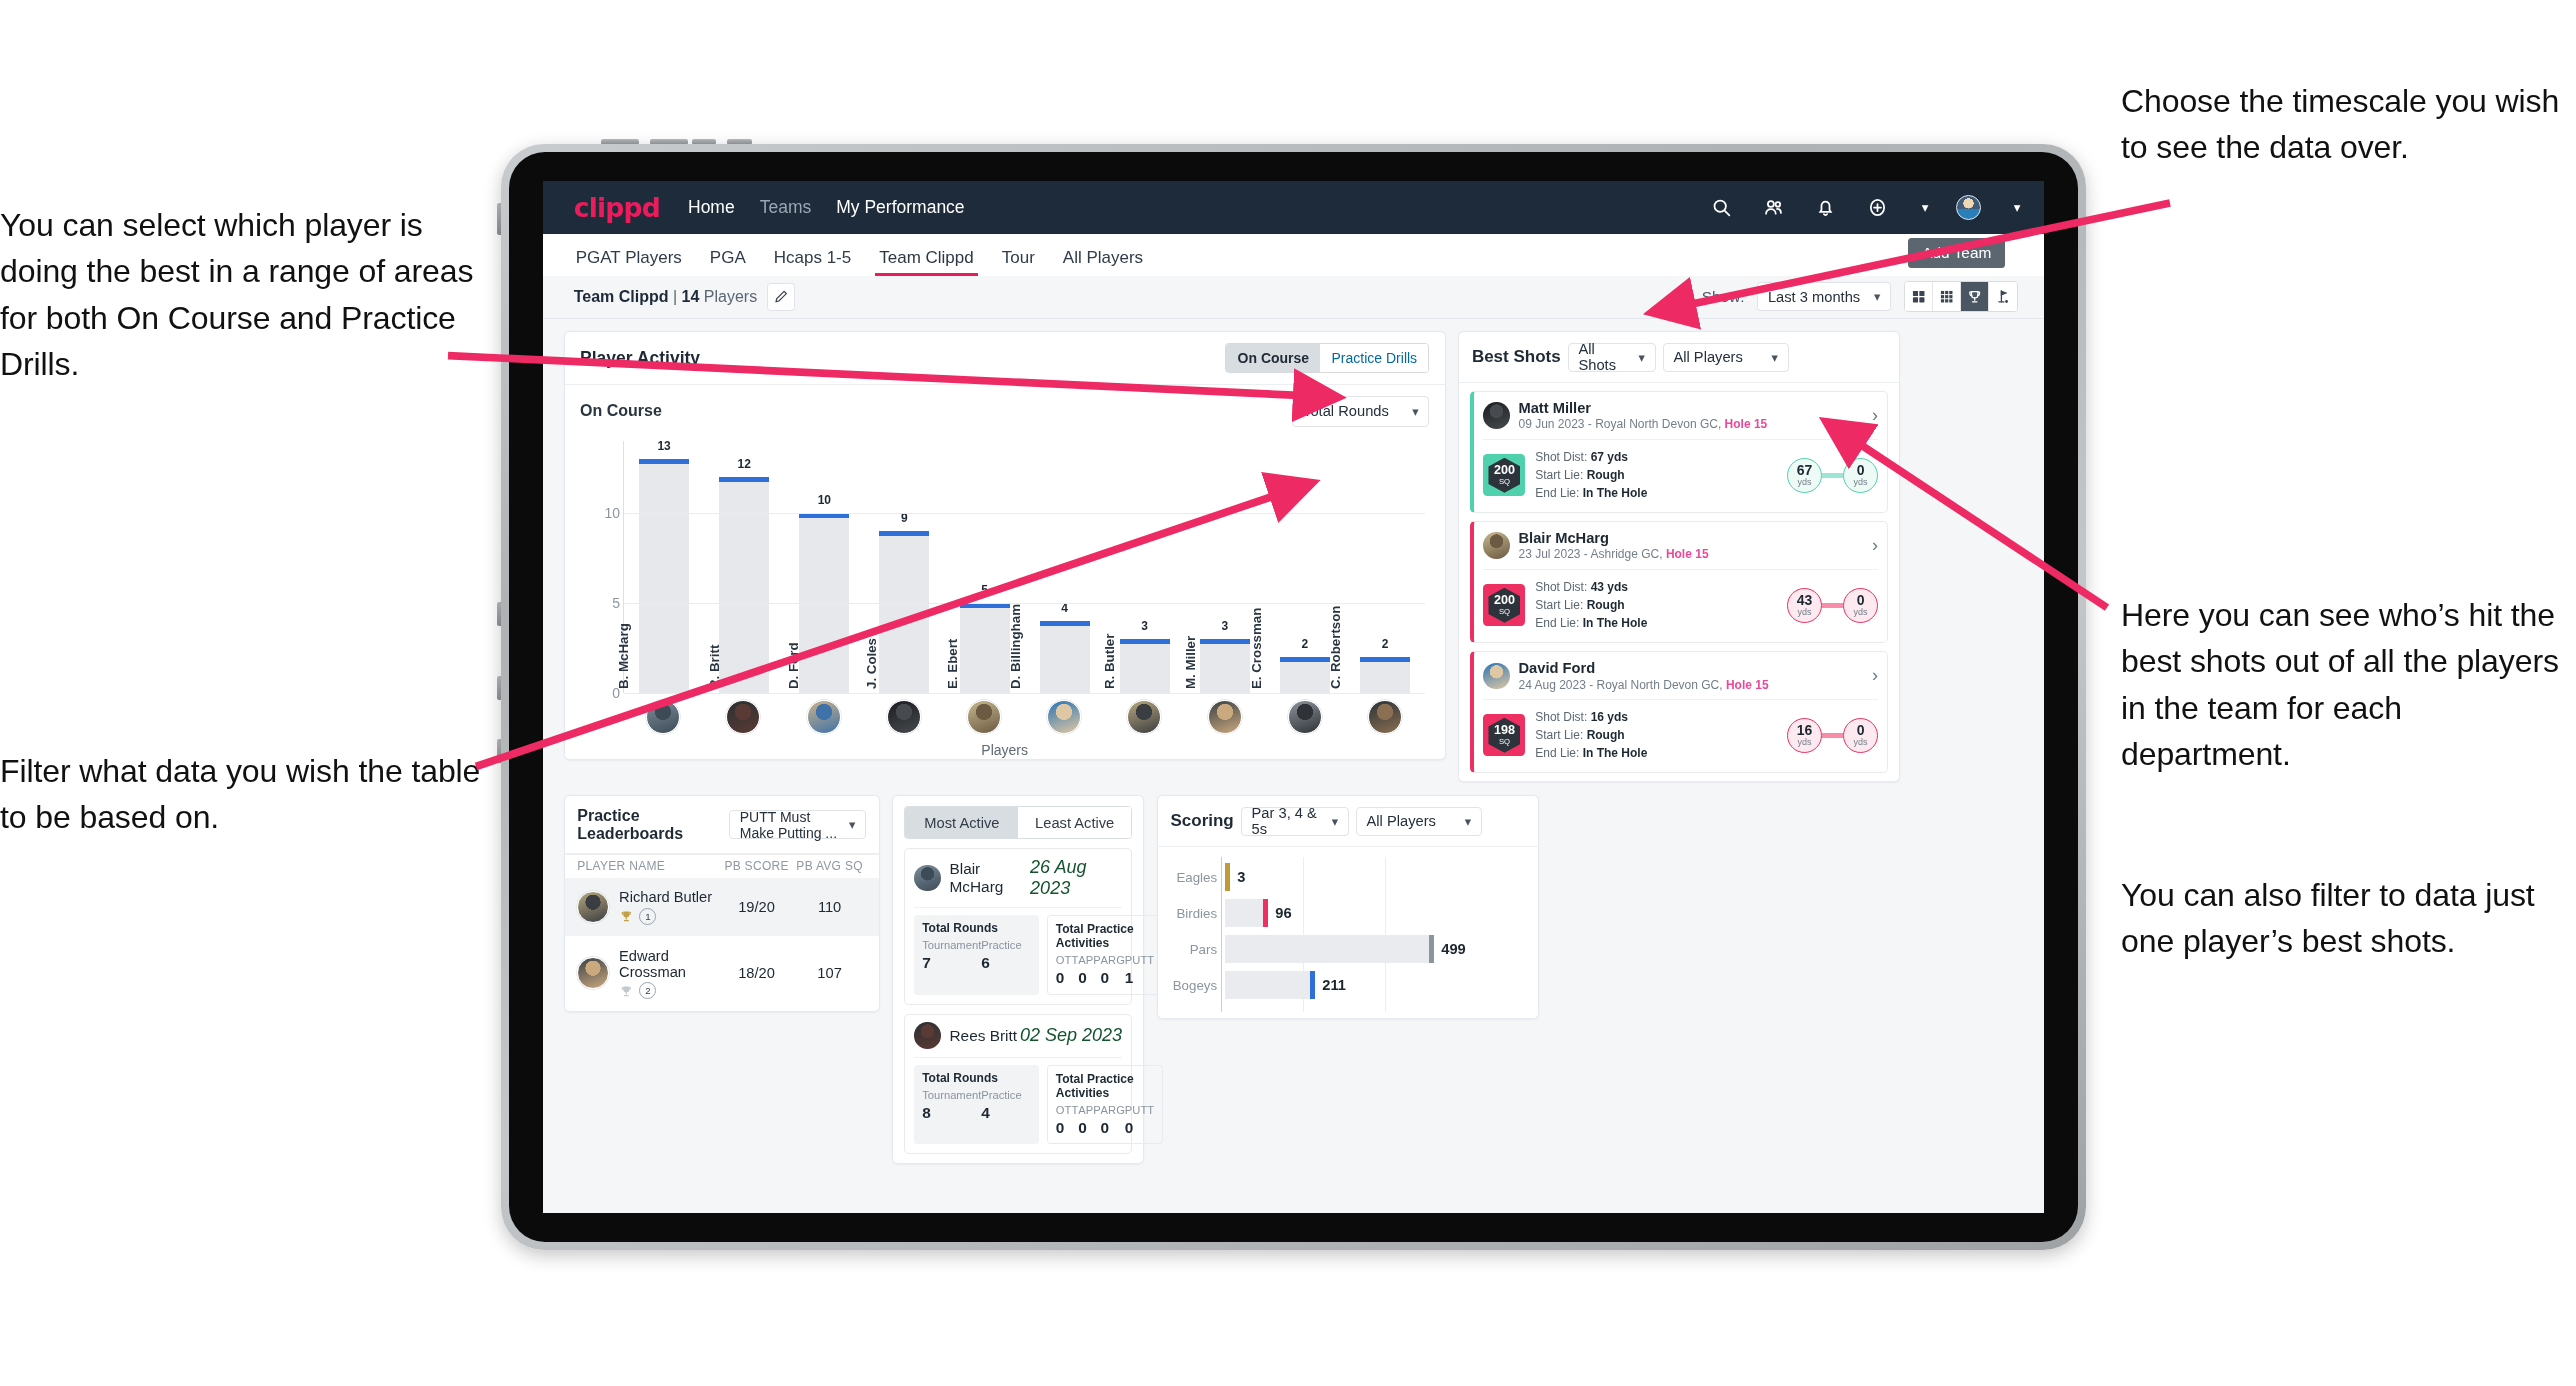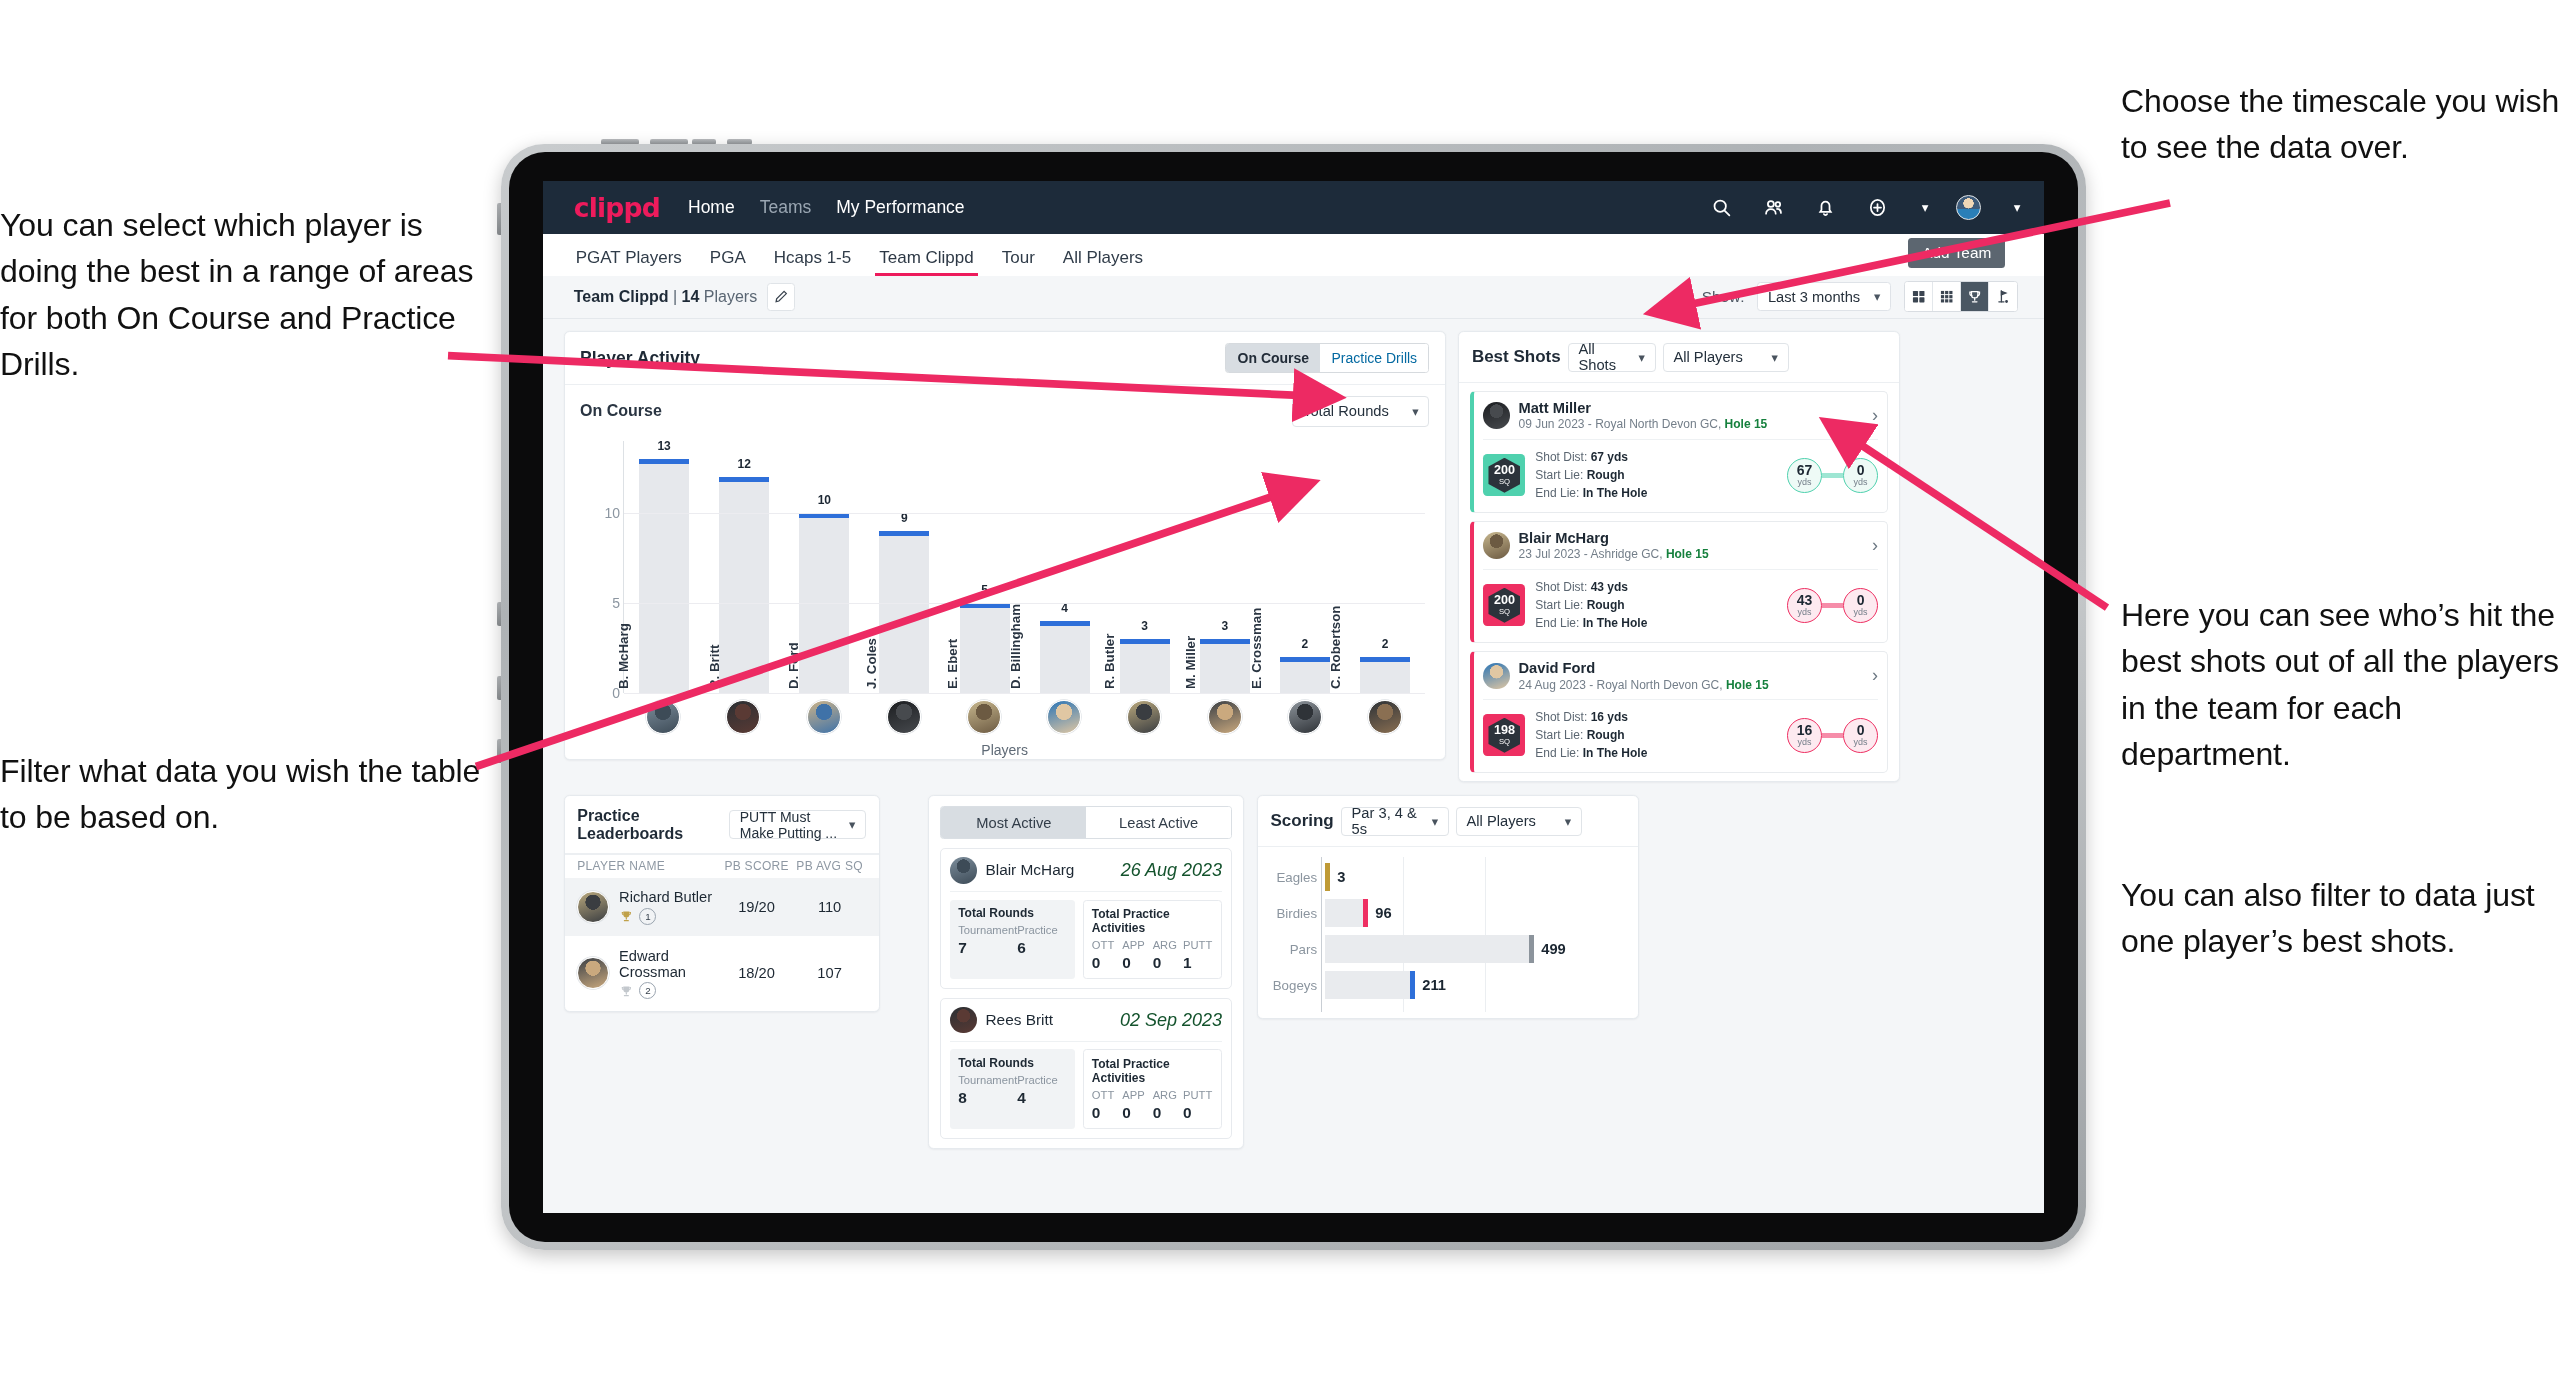--- a/index.html
+++ b/index.html
@@ -149,21 +149,21 @@
   #best-shots { width: 442px; }
   #bs-head { display: flex; align-items: center; padding: 10.5px 12.6px; gap: 7px; }
   #bs-head .card-title { font-size: 17px; }
   .bs-dd1 { width: 88px; height: 29px; }
   .bs-dd2 { width: 126px; height: 29px; }
   .shot-card { margin: 8.4px 11.2px; border: 0.7px solid #e8ebee; border-radius: 4.9px; border-left-width: 4.2px; border-left-style: solid; overflow: hidden; }
   .shot-top { display: flex; align-items: center; padding: 7.7px 9px; }
   .shot-av { width: 26.6px; height: 26.6px; border-radius: 50%; flex: 0 0 26.6px; margin-right: 8.4px; }
   .shot-name { font-size: 14.7px; font-weight: 700; color: #1d2833; }
   .shot-meta { font-size: 12px; color: #737e89; margin-top: 1.4px; }
-  .shot-meta b { color: #15803d; font-weight: 700; }
+  .shot-meta b { color: #ec4899; font-weight: 700; }
   .shot-arrow { margin-left: auto; font-size: 18px; color: #6c7883; }
   .shot-sep { height: 0.7px; background: #eef1f3; margin: 0 9px; }
   .shot-body { display: flex; align-items: center; padding: 8.4px 9px 9.8px 9px; gap: 9.8px; }
   .sq-badge { width: 42px; height: 42px; border-radius: 4.2px; display: flex; align-items: center; justify-content: center; flex: 0 0 42px; }
   .hexwrap { position: relative; width: 32px; height: 35px; display: flex; flex-direction: column; align-items: center; justify-content: center;
      background: #2c333b; clip-path: polygon(50% 0%, 100% 25%, 100% 75%, 50% 100%, 0% 75%, 0% 25%); }
   .hexwrap .n { font-size: 12.6px; font-weight: 700; color: #ffffff; line-height: 1; }
   .hexwrap .s { font-size: 7.7px; color: #ffffff; line-height: 1; margin-top: 1.4px; }
   .shot-lines { font-size: 12px; color: #5b6671; line-height: 1.5; }
   .shot-lines b { color: #1d2833; font-weight: 700; }
@@ -185,21 +185,21 @@
   .plb-row { display: flex; align-items: center; padding: 11.2px 12.6px; }
   .plb-row.hl { background: #f1f3f5; }
   .plb-av { width: 32px; height: 32px; border-radius: 50%; border: 1.4px solid #ffffff; box-shadow: 0 0 0 0.7px #dde1e5; margin-right: 9.8px; flex: 0 0 32px; }
   .plb-nm { font-size: 14.7px; color: #1d2833; }
   .plb-trophy { display: flex; align-items: center; gap: 5.6px; margin-top: 2.8px; }
   .plb-trophy svg { width: 14.7px; height: 14.7px; }
   .rankbadge { width: 17px; height: 17px; border-radius: 50%; border: 0.7px solid #9aa4af; font-size: 9.8px; display: flex; align-items: center; justify-content: center; color: #36414c; }
   .plb-val { font-size: 14.7px; color: #1d2833; text-align: center; }
 
   
-  #most-active { width: 316px; margin-left: 36px; }
+  #most-active { width: 252px; }
   #ma-tabs { display: flex; margin: 9.8px 11.2px 0 11.2px; border: 0.7px solid #dadfe4; border-radius: 3.5px; overflow: hidden; }
   .ma-tab { flex: 1; text-align: center; font-size: 14.7px; padding: 7.7px 0; color: #323d49; background: #ffffff; }
   .ma-tab.active { background: #d8dde2; font-weight: 400; }
   .ma-card { margin: 9px 11.2px; border: 0.7px solid #e7eaee; border-radius: 4.9px; }
   .ma-top { display: flex; align-items: center; padding: 7.7px 9px; }
   .ma-av { width: 26.6px; height: 26.6px; border-radius: 50%; margin-right: 8.4px; flex: 0 0 26.6px; }
   .ma-nm { font-size: 15.4px; color: #1d2833; }
   .ma-date { margin-left: auto; font-size: 18px; color: #14532d; font-style: italic; }
   .ma-sep { height: 0.7px; background: #eef1f3; margin: 0 9px; }
   .ma-body { display: flex; gap: 7.7px; padding: 7.7px 9px 9px 9px; }

